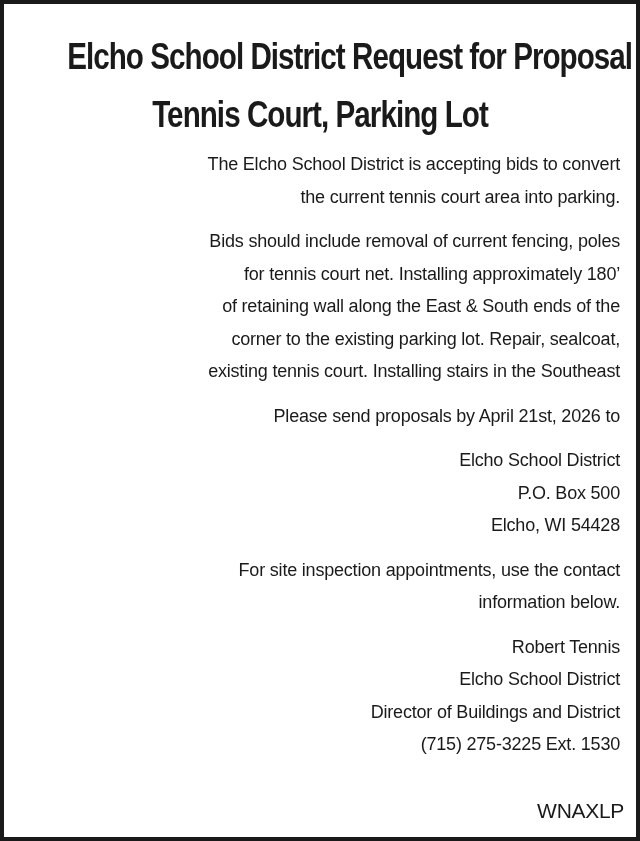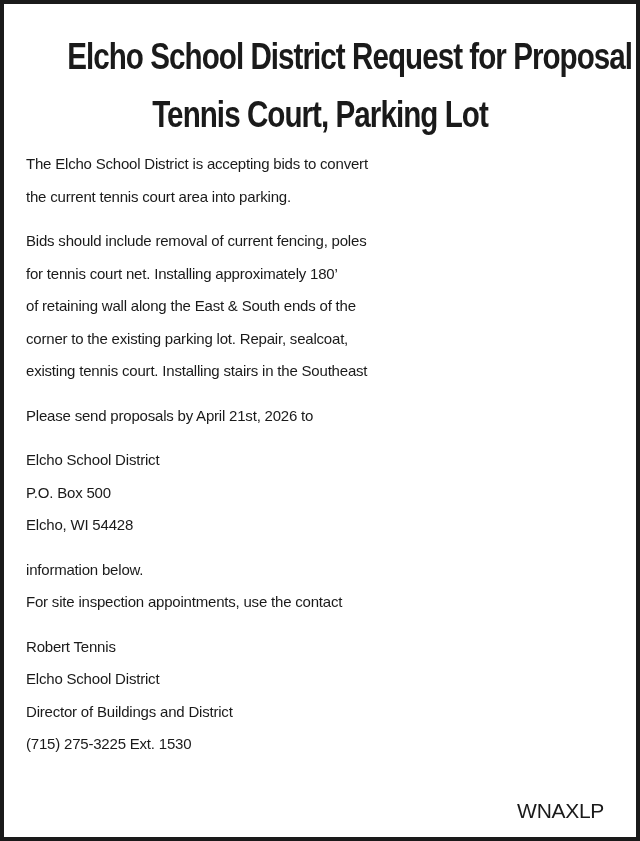--- a/index.html
+++ b/index.html
@@ -20,28 +20,29 @@
       font-size: 37px;
       line-height: 58px;
       letter-spacing: -1.2px;
       transform: scaleX(0.80);
       transform-origin: center;
       white-space: nowrap;
     }
     .title-block { position: absolute; top: 24px; left: 0; right: 0; }
     .body {
       position: absolute; left: 22px; right: 16px; top: 144px;
-      font-size: 15px;
+      font-size: 18px;
       line-height: 32.5px;
       letter-spacing: -0.2px;
+      text-align: right;
     }
     .para { margin: 0 0 12px 0; }
     .line { display: block; white-space: nowrap; }
     .footer-code {
-      position: absolute; right: 32px; bottom: 12px;
+      position: absolute; right: 12px; bottom: 12px;
       font-size: 21px; line-height: 28px;
       letter-spacing: -0.3px;
     }
   </style>
 </head>
 <body>
 
 <div class="notice">
   <div class="title-block">
     <div class="title">Elcho School District Request for Proposal</div>
@@ -66,22 +67,22 @@
       <span class="line">Please send proposals by April 21st, 2026 to</span>
     </p>
 
     <p class="para">
       <span class="line">Elcho School District</span>
       <span class="line">P.O. Box 500</span>
       <span class="line">Elcho, WI 54428</span>
     </p>
 
     <p class="para">
+      <span class="line">For site inspection appointments, use the contact</span>
       <span class="line">information below.</span>
-      <span class="line">For site inspection appointments, use the contact</span>
     </p>
 
     <p class="para">
       <span class="line">Robert Tennis</span>
       <span class="line">Elcho School District</span>
       <span class="line">Director of Buildings and District</span>
       <span class="line">(715) 275-3225 Ext. 1530</span>
     </p>
   </div>
 

